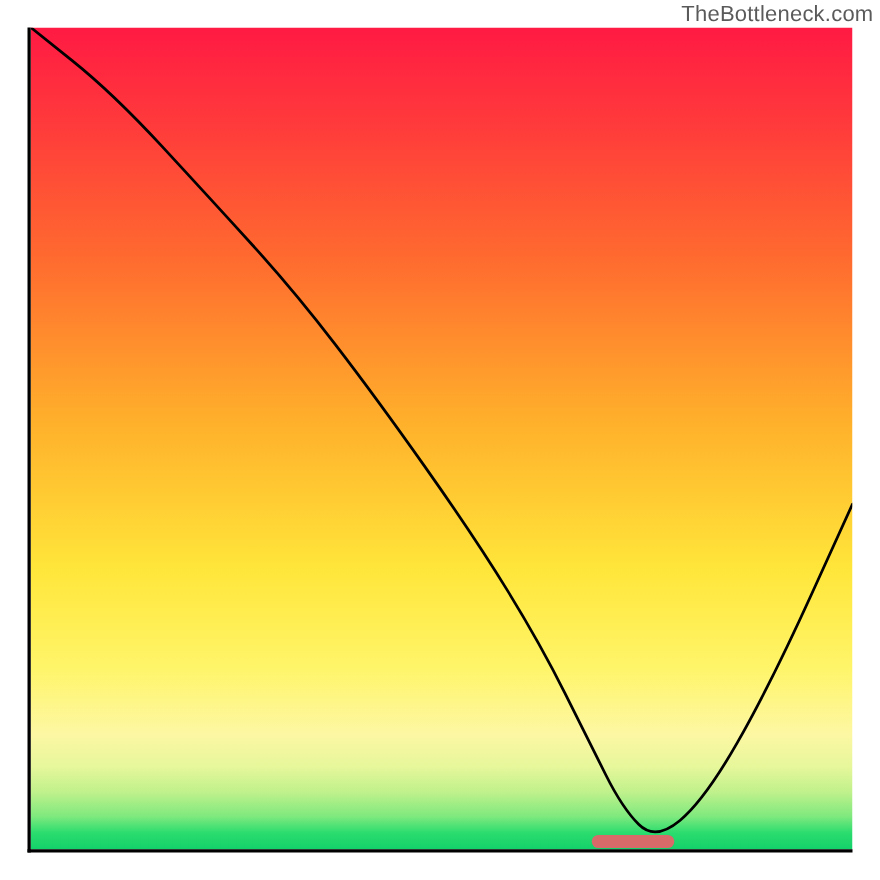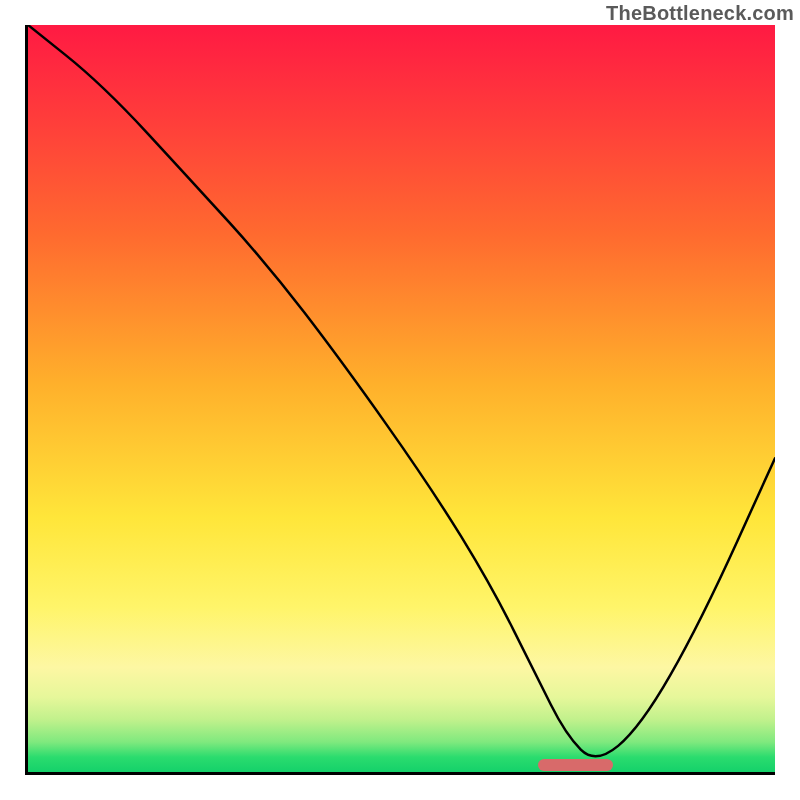--- a/index.html
+++ b/index.html
@@ -62,21 +62,21 @@
     top: 0;
     width: 100%;
     height: 100%;
   }
   .watermark {
     position: absolute;
     top: 2px;
     right: 6px;
     color: #5a5a5a;
     font-size: 20px;
-    font-weight: 700;
+    font-weight: 400;
     letter-spacing: 0.2px;
     user-select: none;
   }
 </style>
 </head>
 <body>
 
 <div class="outer">
   <div class="watermark">TheBottleneck.com</div>
 

